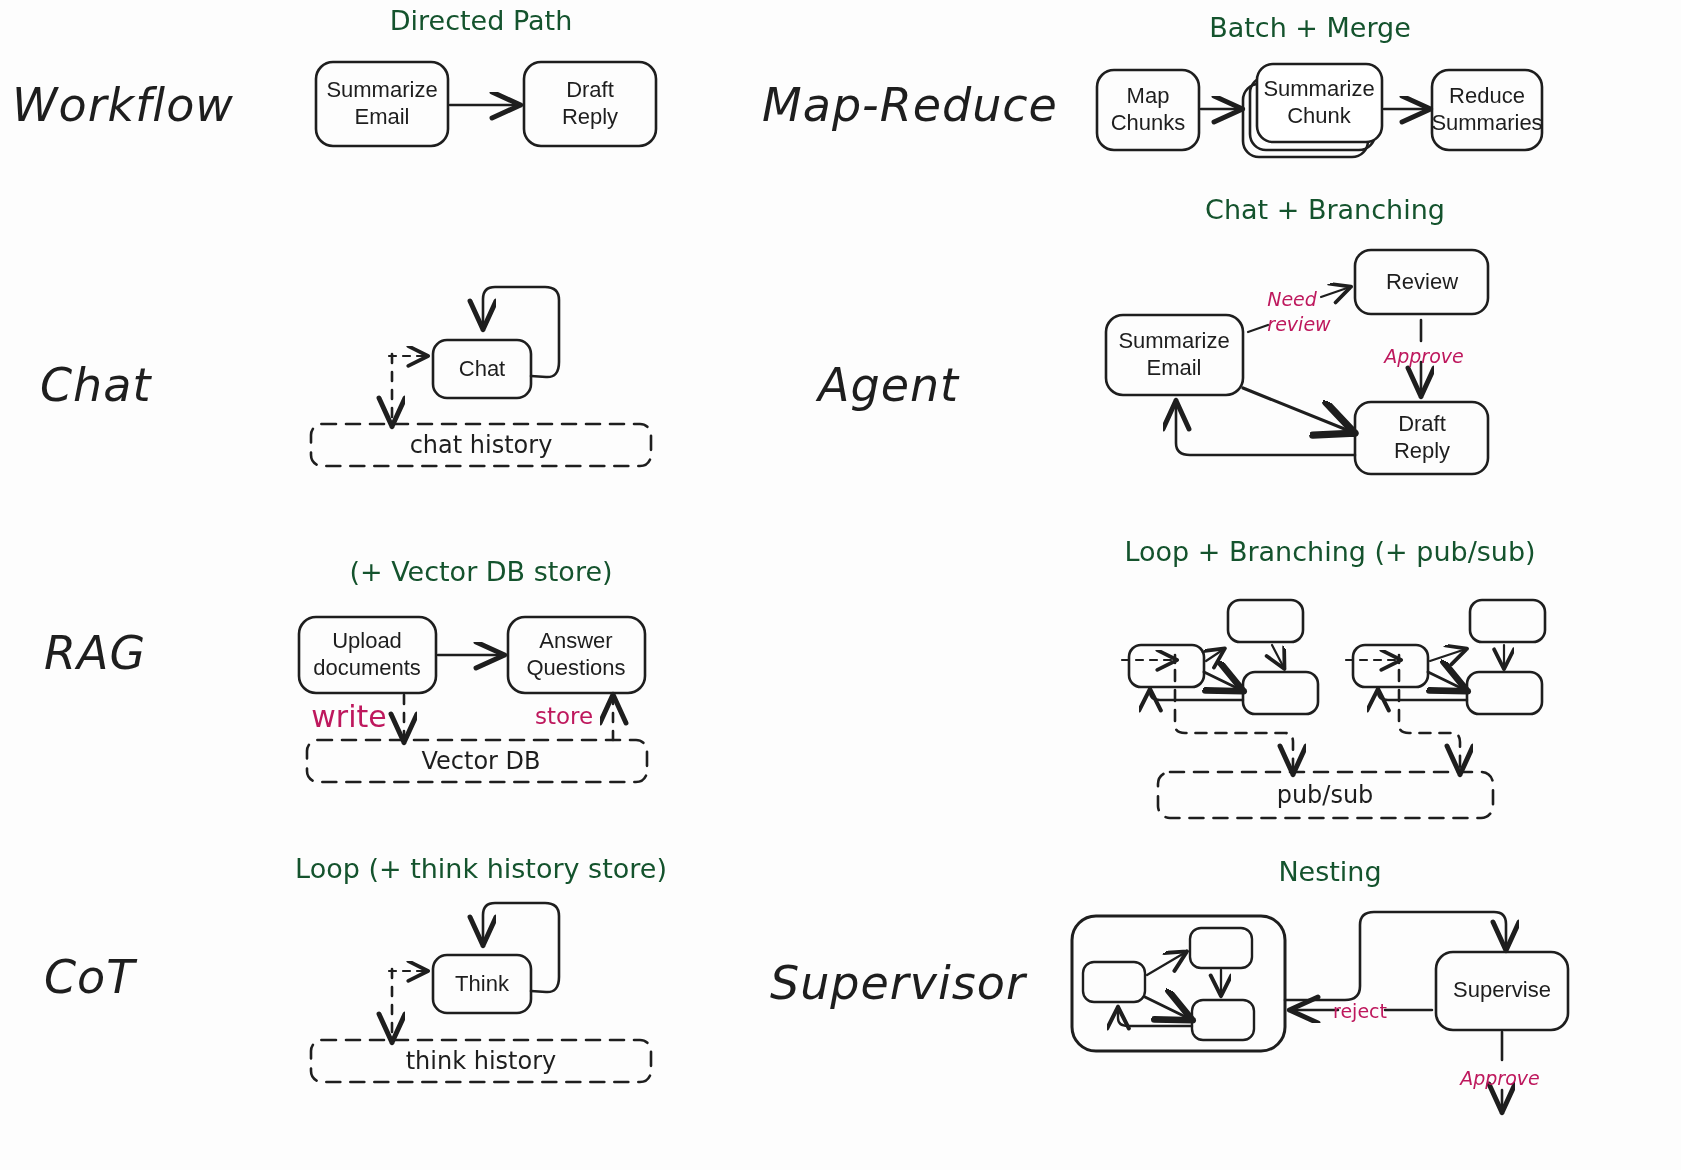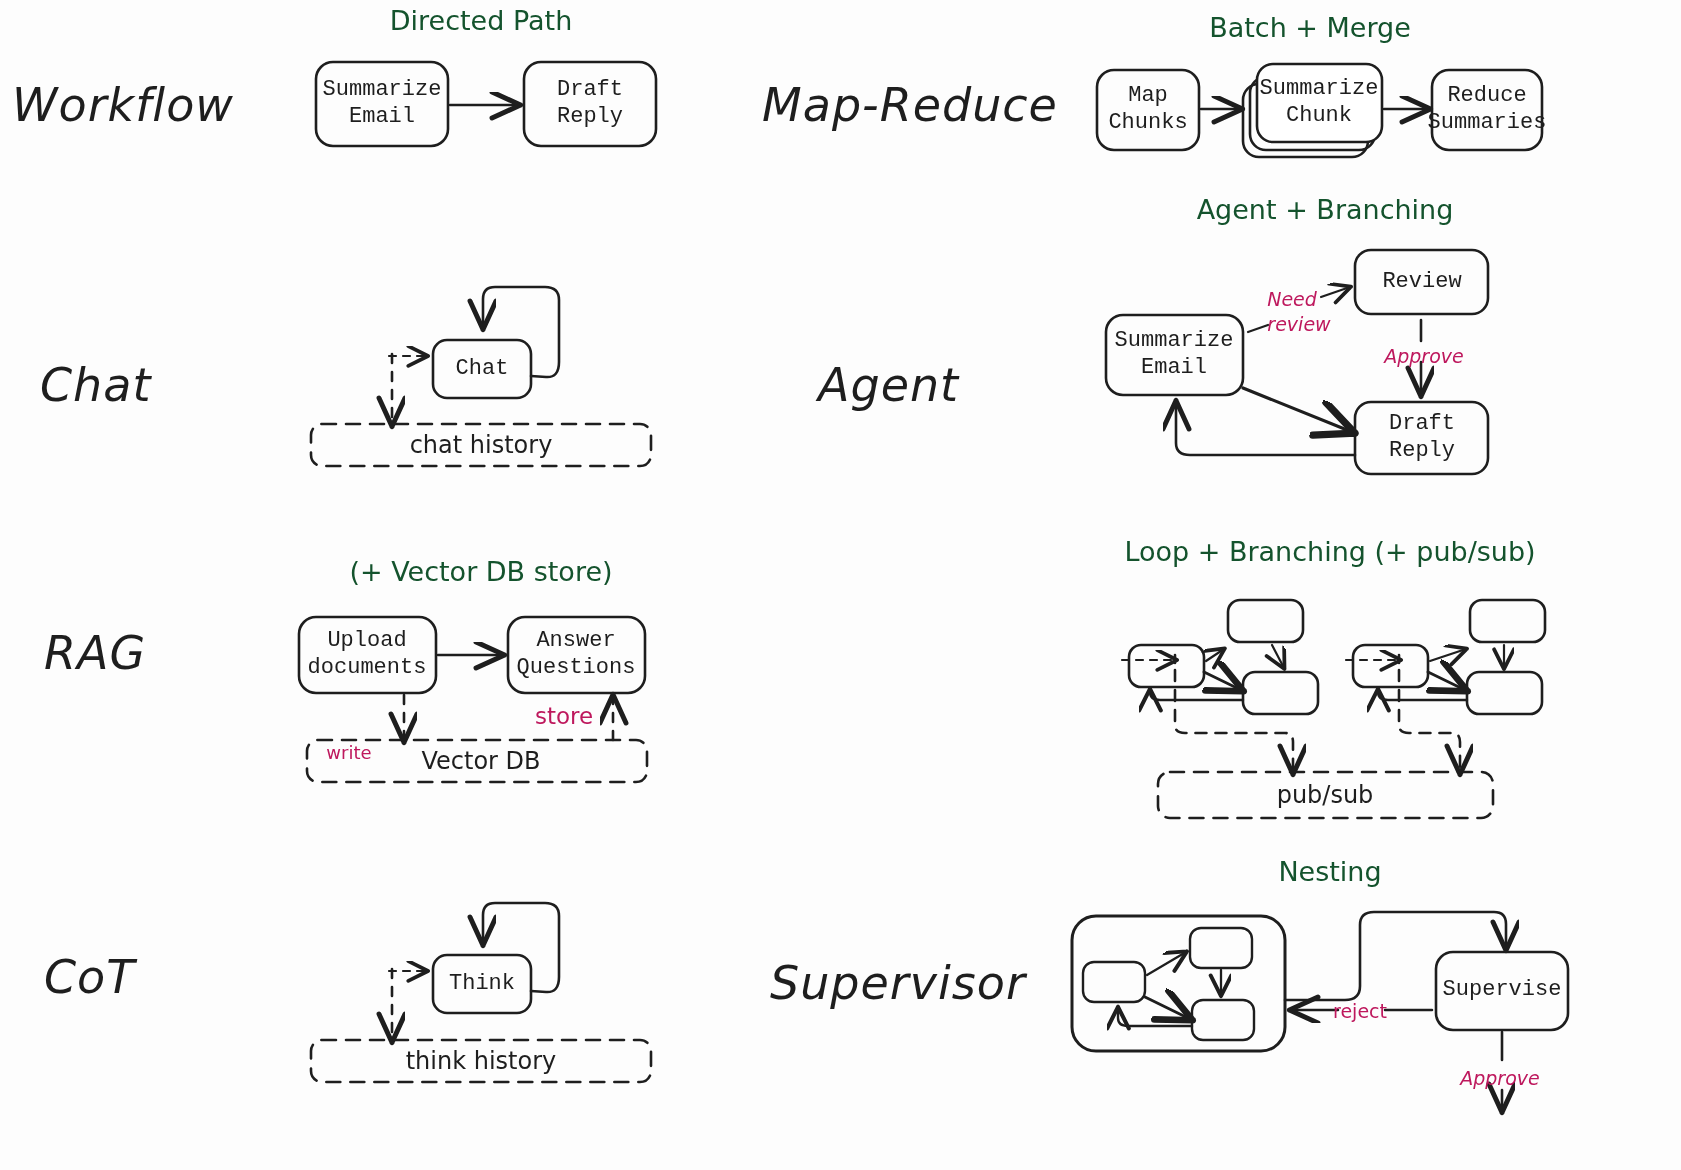--- a/index.html
+++ b/index.html
@@ -24,21 +24,21 @@
   .captionlabel{
     position:absolute;
     font-family:"DejaVu Sans", sans-serif;
     font-size:27px;
     color:#14532d;
     white-space:nowrap;
     transform:translateX(-50%);
   }
   .nodetext{
     position:absolute;
-    font-family:Liberation Mono, monospace;
+    font-family:Liberation Sans, sans-serif;
     font-size:22px;
     color:#1e1e1e;
     text-align:center;
     line-height:1.22;
     transform:translate(-50%,-50%);
     white-space:pre;
     pointer-events:none;
   }
   .edgelabel{
     position:absolute;
@@ -175,22 +175,23 @@
 <div class="rowlabel" style="left:40px;top:358px;">Chat</div>
 <div class="rowlabel" style="left:44px;top:626px;">RAG</div>
 <div class="rowlabel" style="left:44px;top:950px;">CoT</div>
 
 <div class="rowlabel" style="left:762px;top:78px;">Map-Reduce</div>
 <div class="rowlabel" style="left:818px;top:358px;">Agent</div>
 <div class="rowlabel" style="left:770px;top:956px;">Supervisor</div>
 
 <div class="captionlabel" style="left:481px;top:5px;">Directed Path</div>
 <div class="captionlabel" style="left:481px;top:556px;">(+ Vector DB store)</div>
+<div class="captionlabel" style="left:481px;top:853px;">Loop (+ think history store)</div>
 <div class="captionlabel" style="left:1310px;top:12px;">Batch + Merge</div>
-<div class="captionlabel" style="left:1325px;top:194px;">Agent + Branching</div>
+<div class="captionlabel" style="left:1325px;top:194px;">Chat + Branching</div>
 <div class="captionlabel" style="left:1330px;top:536px;">Loop + Branching (+ pub/sub)</div>
 <div class="captionlabel" style="left:1330px;top:856px;">Nesting</div>
 
 <div class="nodetext" style="left:382px;top:104px;">Summarize
 Email</div>
 <div class="nodetext" style="left:590px;top:104px;">Draft
 Reply</div>
 <div class="nodetext" style="left:482px;top:369px;">Chat</div>
 <div class="storetext" style="left:481px;top:445px;">chat history</div>
 <div class="nodetext" style="left:367px;top:655px;">Upload
@@ -207,21 +208,21 @@
 <div class="nodetext" style="left:1487px;top:110px;">Reduce
 Summaries</div>
 <div class="nodetext" style="left:1174px;top:355px;">Summarize
 Email</div>
 <div class="nodetext" style="left:1422px;top:282px;">Review</div>
 <div class="nodetext" style="left:1422px;top:438px;">Draft
 Reply</div>
 <div class="storetext" style="left:1325px;top:795px;">pub/sub</div>
 <div class="nodetext" style="left:1502px;top:990px;">Supervise</div>
 
-<div class="edgelabel" style="left:349px;top:752px;font-style:normal;font-size:18px;">write</div>
+<div class="edgelabel" style="left:349px;top:716px;font-style:normal;font-size:30px;">write</div>
 <div class="edgelabel" style="left:564px;top:716px;font-style:normal;font-size:23px;">store</div>
 <div class="edgelabel" style="left:1292px;top:299px;">Need</div>
 <div class="edgelabel" style="left:1299px;top:324px;">review</div>
 <div class="edgelabel" style="left:1424px;top:356px;">Approve</div>
 <div class="edgelabel" style="left:1360px;top:1011px;font-style:normal;">reject</div>
 <div class="edgelabel" style="left:1500px;top:1078px;">Approve</div>
 
 </div>
 
 </body></html>

